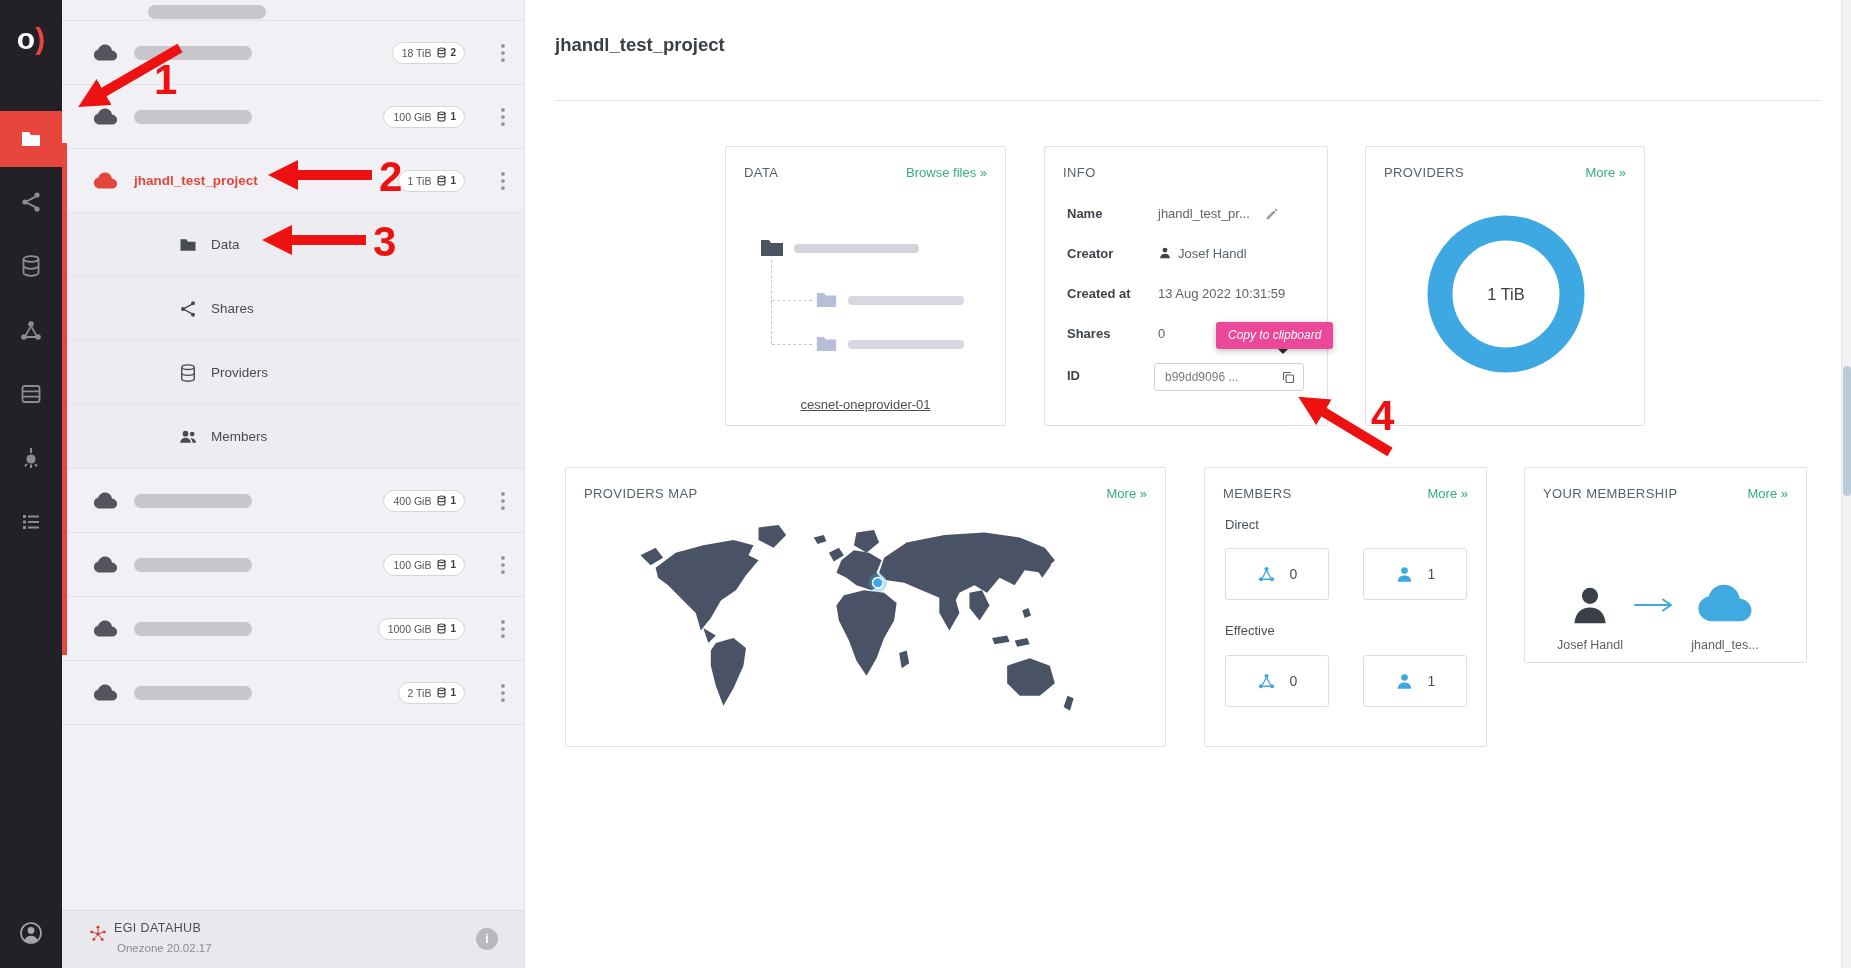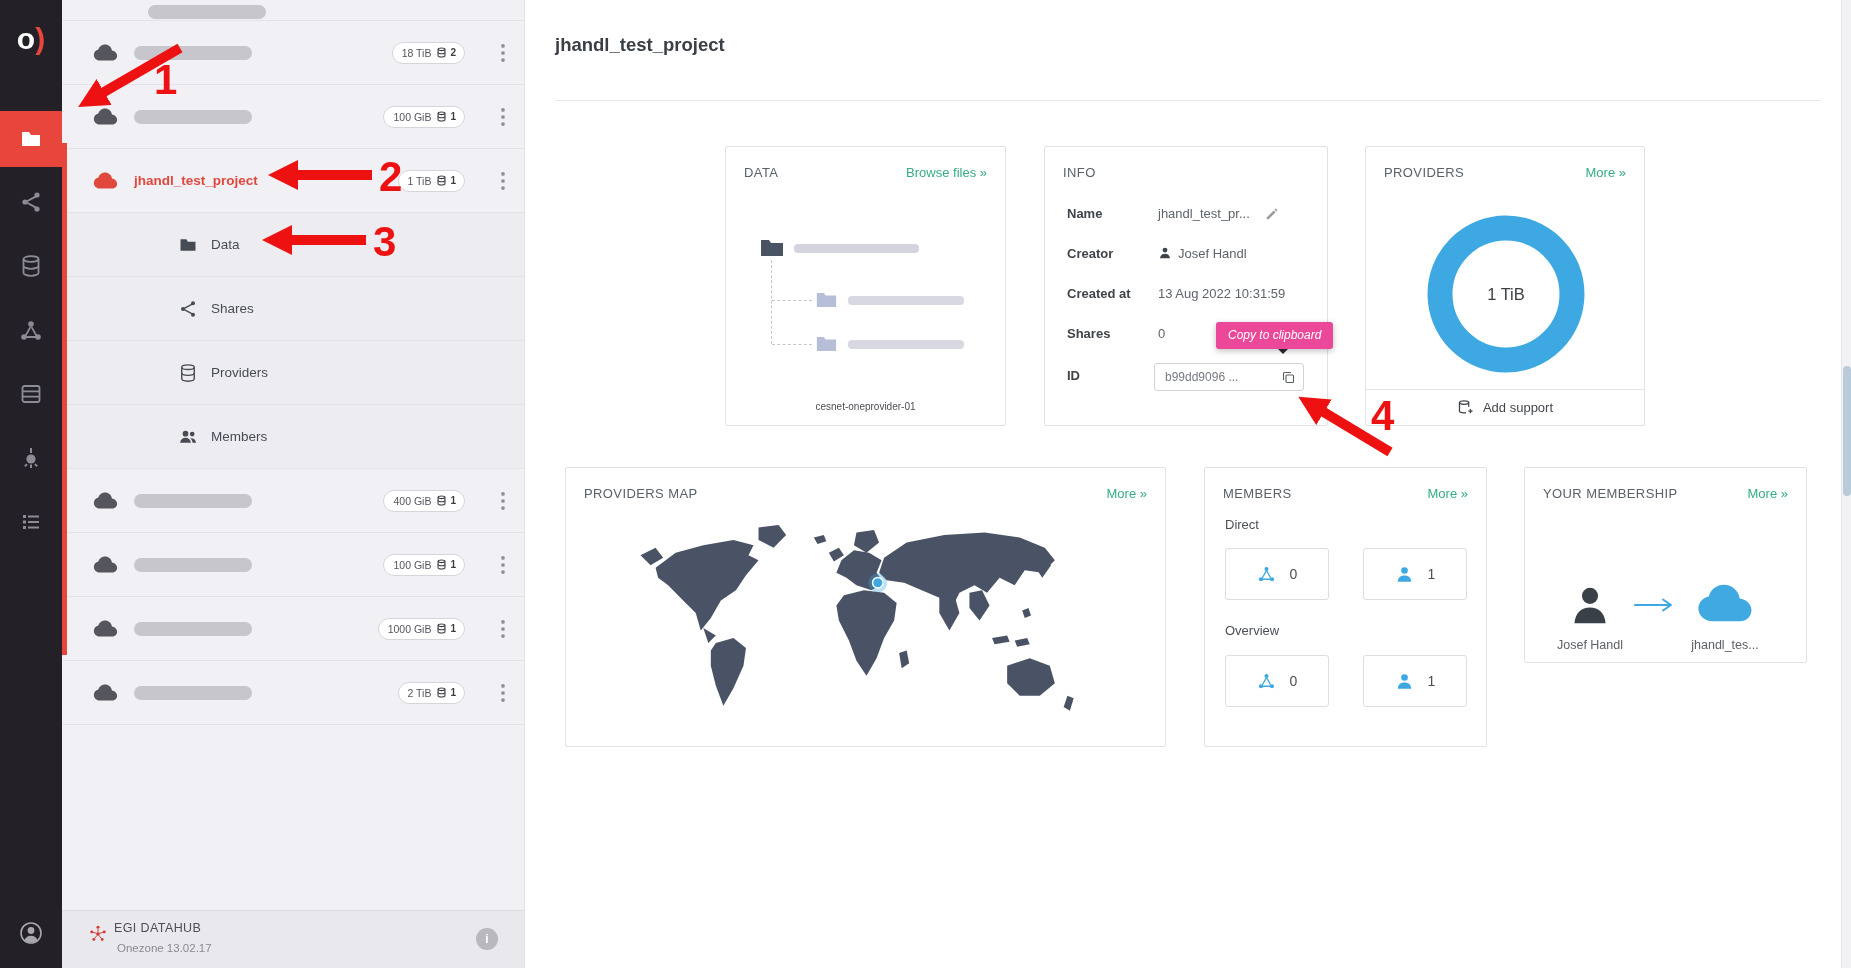--- a/index.html
+++ b/index.html
@@ -52,21 +52,21 @@
   .card-head { position:absolute; top:0; left:0; right:0; padding:18px 18px 0; display:flex; justify-content:space-between; align-items:baseline; }
   .card-title { font-size:13px; color:#59616a; letter-spacing:.4px; }
   .card-link { font-size:13px; color:#35ad85; cursor:pointer; text-decoration:none; }
 
   
   .tfold { position:absolute; }
   .tfold svg { width:100%; height:100%; }
   .tbar { position:absolute; height:9px; border-radius:4px; background:#d8d8e2; }
   .dash-v { position:absolute; border-left:1px dashed #c6c6d2; }
   .dash-h { position:absolute; border-top:1px dashed #c6c6d2; }
-  .provider-name { position:absolute; left:0; right:0; bottom:13px; text-align:center; font-size:10px; color:#4b4f56; }
+  .provider-name { position:absolute; left:0; right:0; bottom:13px; text-align:center; font-size:13px; color:#4b4f56;text-decoration:underline; }
 
   
   .info-row { position:absolute; left:22px; right:12px; height:22px; font-size:13px; }
   .info-label { position:absolute; left:0; top:0; font-weight:700; color:#3f444b; }
   .info-value { position:absolute; left:91px; top:0; color:#5d646c; white-space:nowrap; }
   .pencil { position:absolute; left:197px; top:0; width:16px; height:16px; color:#9a9aa2; cursor:pointer; }
   .uico { display:inline-block; width:14px; height:14px; vertical-align:-2px; color:#3f444b; margin-right:6px; }
   .id-input { position:absolute; left:109px; top:216px; width:150px; height:28px; border:1px solid #d2d2da; border-radius:3px; background:#fff; cursor:text; }
   .id-text { position:absolute; left:10px; top:0; line-height:26px; font-size:12px; color:#767b83; }
   .copy-btn { position:absolute; right:3px; top:3px; width:24px; height:20px; display:flex; align-items:center; justify-content:center; color:#5a5f66; cursor:pointer; }
@@ -380,21 +380,21 @@
             <circle cx="19.5" cy="9.5" r="1.7"></circle>
             <circle cx="17" cy="18.5" r="1.7"></circle>
             <circle cx="7" cy="18.5" r="1.7"></circle>
             <circle cx="4.5" cy="9.5" r="1.7"></circle>
           </g>
           <g stroke="#d9342b" stroke-width="1.1">
             <path d="M12 6v4M13.8 11.2l4.2-1.2M13.2 13.7l2.7 3.4M10.8 13.7l-2.7 3.4M10.2 11.2L6 10"></path>
           </g>
         </svg>
       <span class="egi-brand">EGI DATAHUB</span>
-      <span class="egi-version">Onezone 13.02.17</span>
+      <span class="egi-version">Onezone 20.02.17</span>
       <span class="info-circle">
           <span>i</span>
         </span>
     </div>
   </aside>
 
   <main class="content">
     <h1 class="page-title">jhandl_test_project</h1>
     <div class="divider"></div>
 
@@ -472,28 +472,20 @@
       <div class="card-head">
         <span class="card-title">PROVIDERS</span>
         <a class="card-link">More »</a>
       </div>
       <svg class="donut-wrap" viewBox="0 0 170 170">
         <circle cx="85" cy="85" r="66" fill="none" stroke="#3da8e1" stroke-width="25"></circle>
       </svg>
       <div class="donut-label">
           <span>1 TiB</span>
         </div>
-      <div class="card-footer">
-        <svg viewBox="0 0 24 24" fill="none" stroke="currentColor" stroke-width="1.8">
-            <ellipse cx="10" cy="5" rx="6.5" ry="2.5"></ellipse>
-            <path d="M3.5 5v12c0 1.4 3 2.5 6.5 2.5 1 0 2-.1 2.8-.3M16.5 5v6"></path>
-            <path d="M19 14v6M16 17h6"></path>
-          </svg>
-        <span>Add support</span>
-      </div>
     </section>
 
     <section class="card" style="left:40px;top:467px;width:601px;height:280px">
       <div class="card-head">
         <span class="card-title">PROVIDERS MAP</span>
         <a class="card-link">More »</a>
       </div>
       <svg class="world" viewBox="0 0 360 172">
         <g class="landmass">
           <path d="M2 28 L14 22 L20 30 L10 36 Z"></path>
@@ -539,21 +531,21 @@
           </svg>
         <span class="stat-num">0</span>
       </div>
       <div class="stat-box" style="left:158px;top:80px">
         <svg viewBox="0 0 24 24" fill="currentColor">
             <circle cx="12" cy="7" r="4.2"></circle>
             <path d="M3.5 21c.4-5 3.6-7.6 8.5-7.6s8.1 2.6 8.5 7.6z"></path>
           </svg>
         <span class="stat-num">1</span>
       </div>
-      <div class="stat-label" style="top:155px">Overview</div>
+      <div class="stat-label" style="top:155px">Effective</div>
       <div class="stat-box" style="left:20px;top:187px">
         <svg viewBox="0 0 24 24" fill="currentColor">
             <circle cx="12" cy="5" r="2.6"></circle>
             <circle cx="5" cy="18" r="2.6"></circle>
             <circle cx="19" cy="18" r="2.6"></circle>
             <path d="M11 7.1l-5 8.9 1.4.8 5-8.9zM13 7.1l5 8.9-1.4.8-5-8.9zM6.6 17.2h10.8v1.6H6.6z"></path>
           </svg>
         <span class="stat-num">0</span>
       </div>
       <div class="stat-box" style="left:158px;top:187px">

